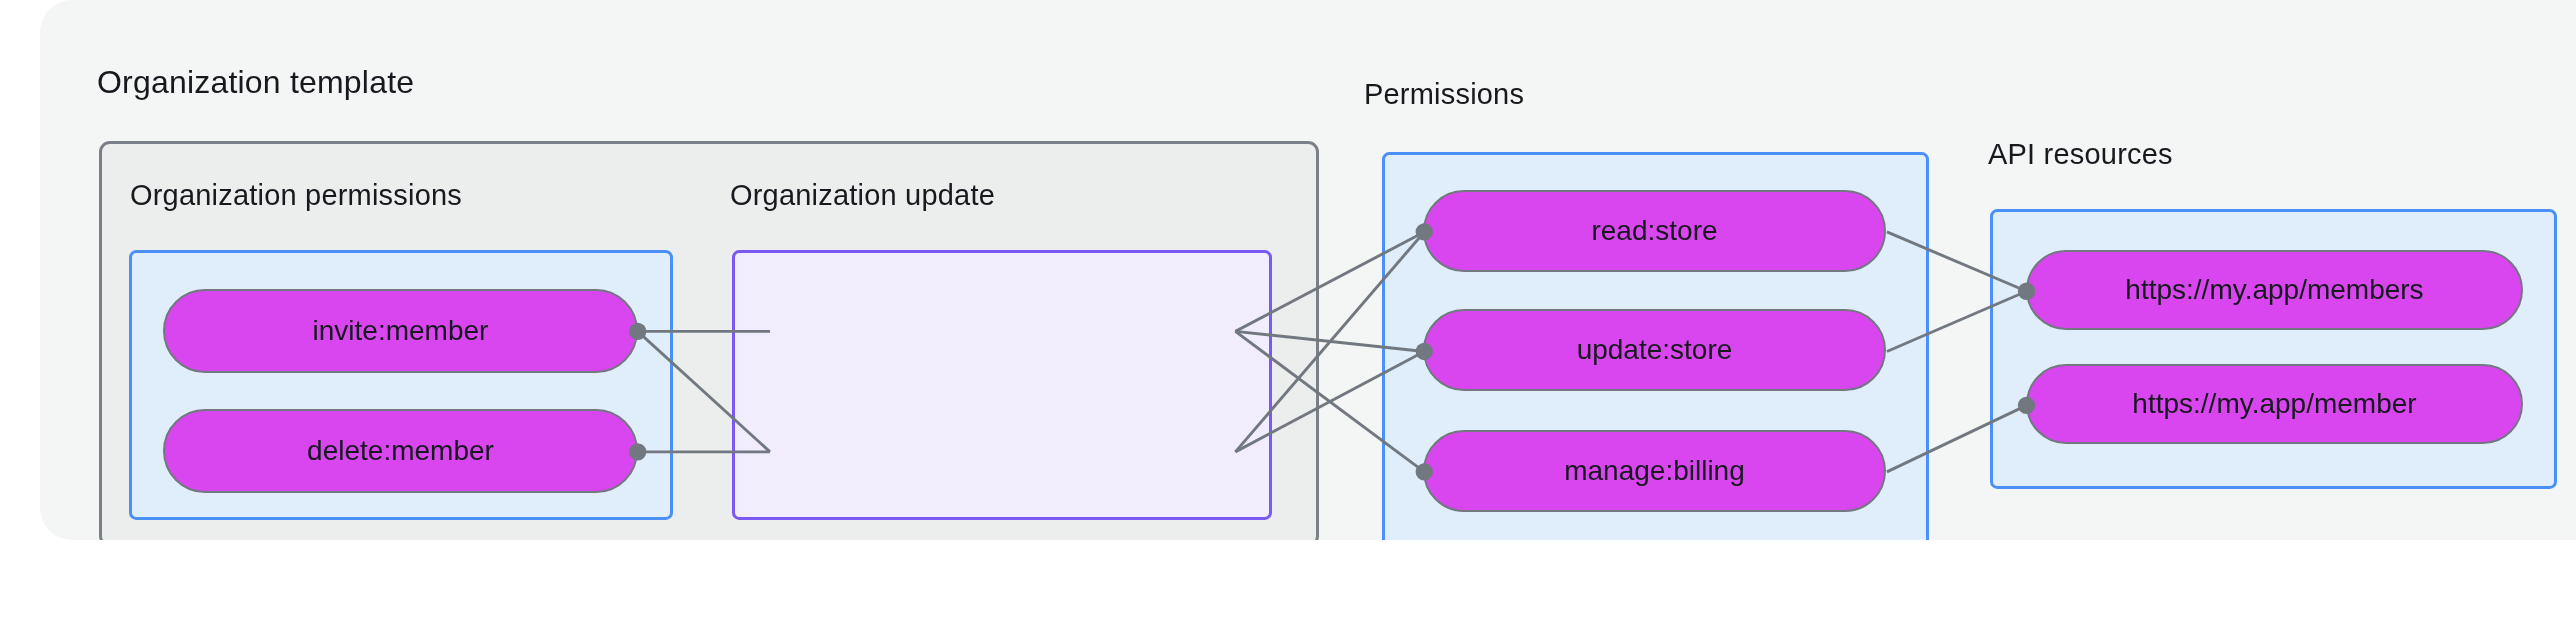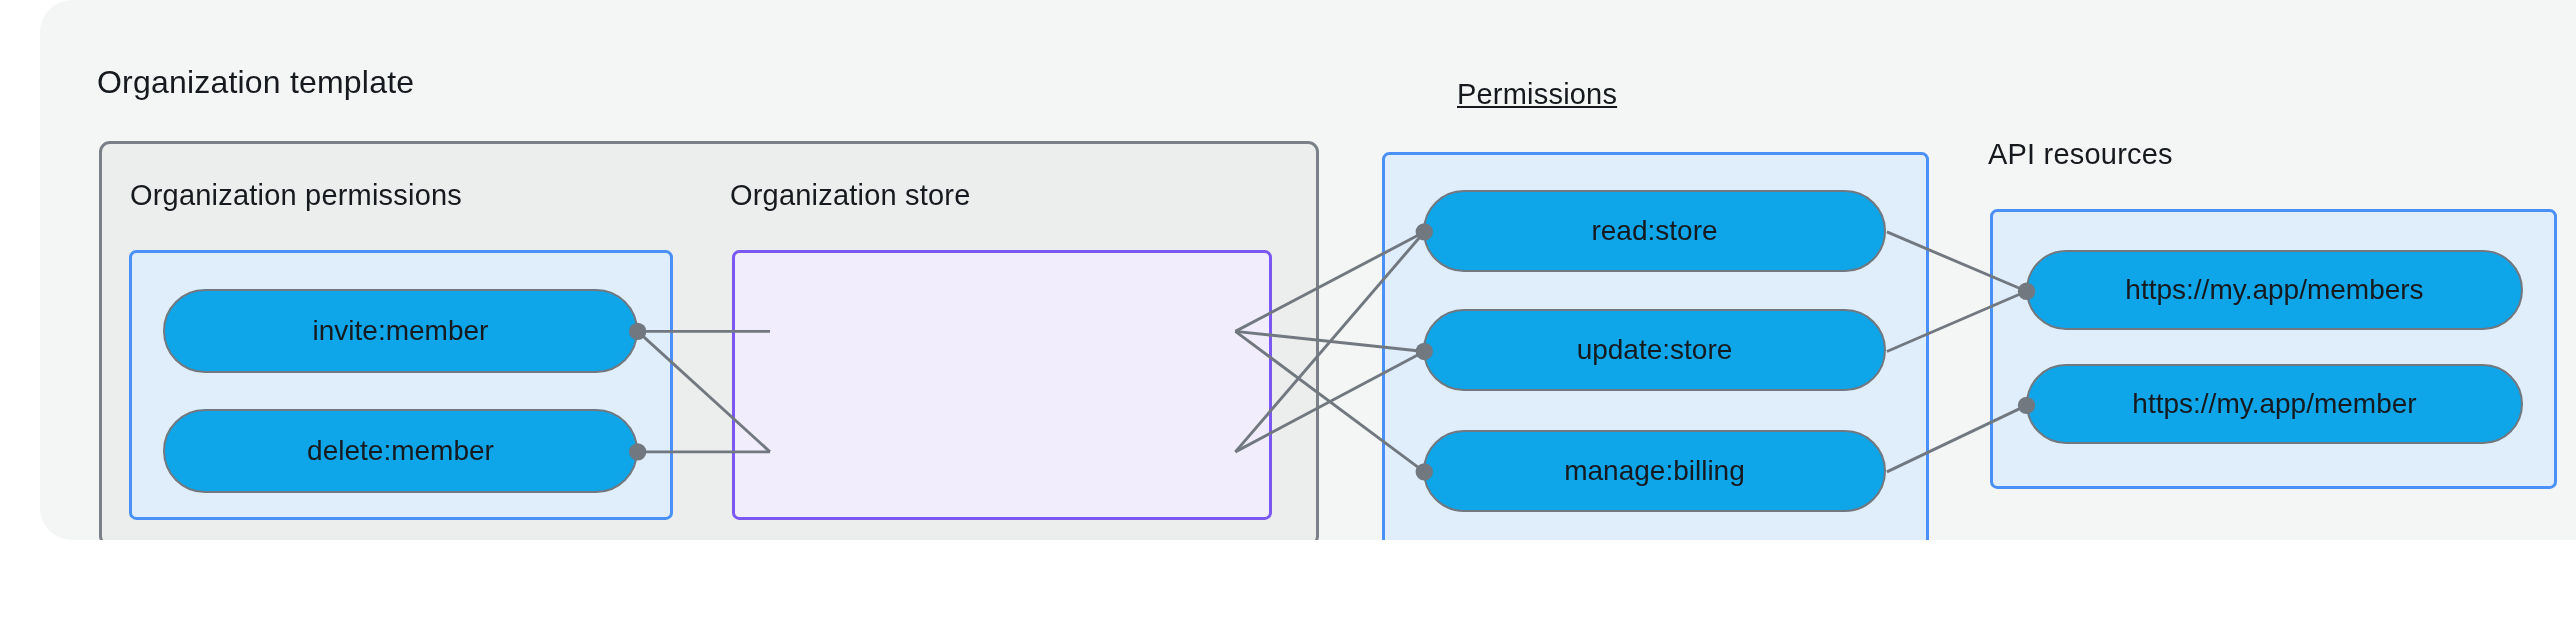--- a/index.html
+++ b/index.html
@@ -41,21 +41,21 @@
     border-radius:11px;
   }
   .node-box{
     position:absolute;
     border-radius:7.3px;
   }
   .box-blue{background:var(--blue-bg);border:3.7px solid var(--blue-border);}
   .box-purple{background:var(--purple-bg);border:3.7px solid var(--purple-border);}
   .pill{
     position:absolute;
-    background:#0ea5e9;
+    background:#d946ef;
     border:2.7px solid var(--pill-border);
     border-radius:55px;
     display:flex;align-items:center;justify-content:center;
     font-size:28px;
     color:var(--text);
     white-space:nowrap;
     text-align:right;
   }
   #edges-svg{
     position:absolute;left:0;top:0;width:2576px;height:619px;
@@ -67,22 +67,22 @@
 </head>
 <body>
 
 <div class="stage">
 
   <div class="page-title">Organization template</div>
 
   <div class="outer-box"></div>
 
   <div class="group-heading" style="left:90px;top:179px;">Organization permissions</div>
-  <div class="group-heading" style="left:690px;top:179px;">Organization store</div>
-  <div class="group-heading" style="left:1417px;top:78px;text-decoration:underline;">Permissions</div>
+  <div class="group-heading" style="left:690px;top:179px;">Organization update</div>
+  <div class="group-heading" style="left:1324px;top:78px;">Permissions</div>
   <div class="group-heading" style="left:1948px;top:138px;">API resources</div>
 
   <div class="node-box box-blue" style="left:89px;top:250px;width:544px;height:270px;">
     <div class="pill" style="left:31px;top:36px;width:475px;height:84px;">
       <span>invite:member</span>
     </div>
     <div class="pill" style="left:31px;top:156px;width:475px;height:84px;">
       <span>delete:member</span>
     </div>
   </div>

